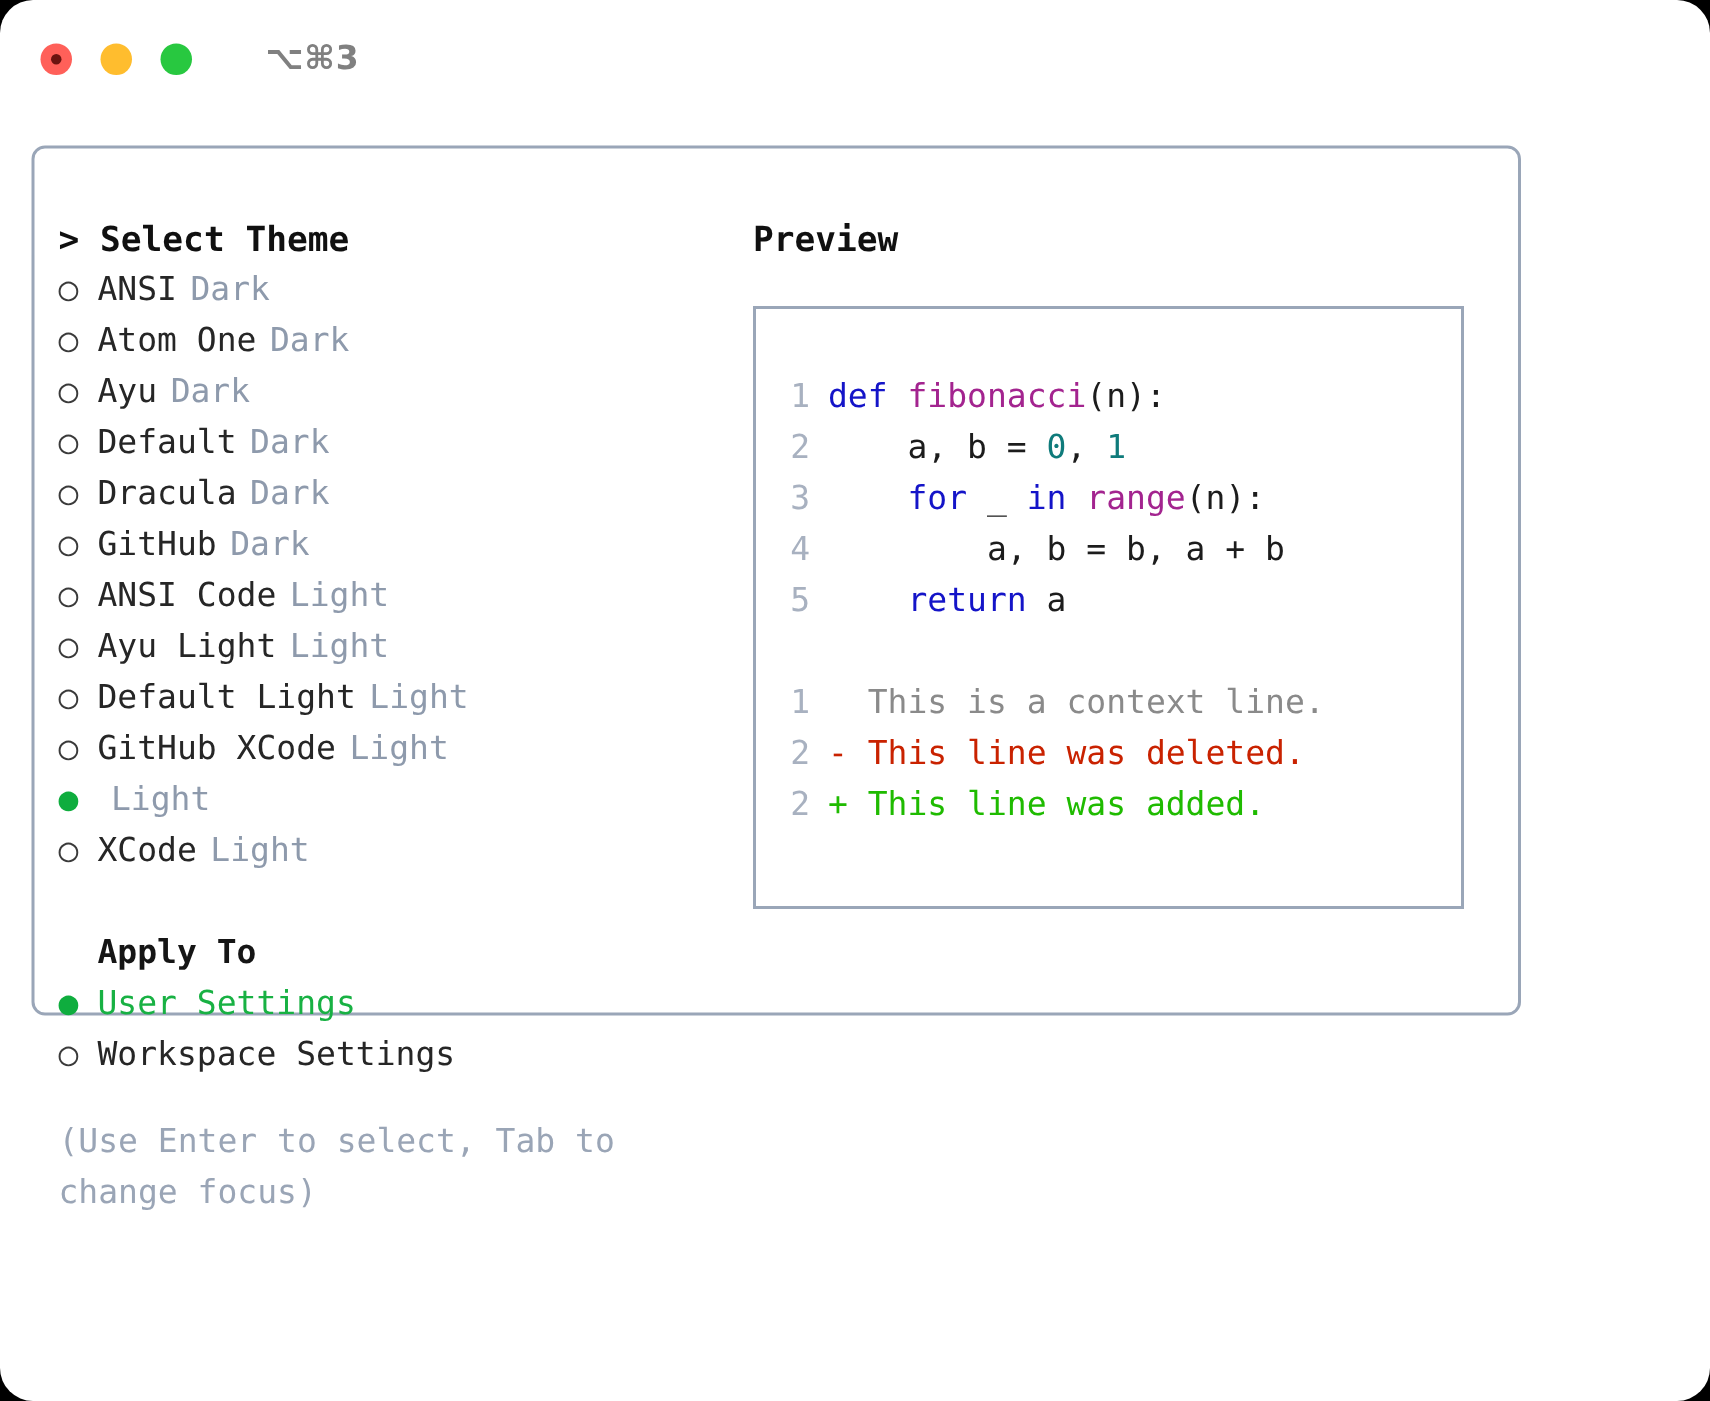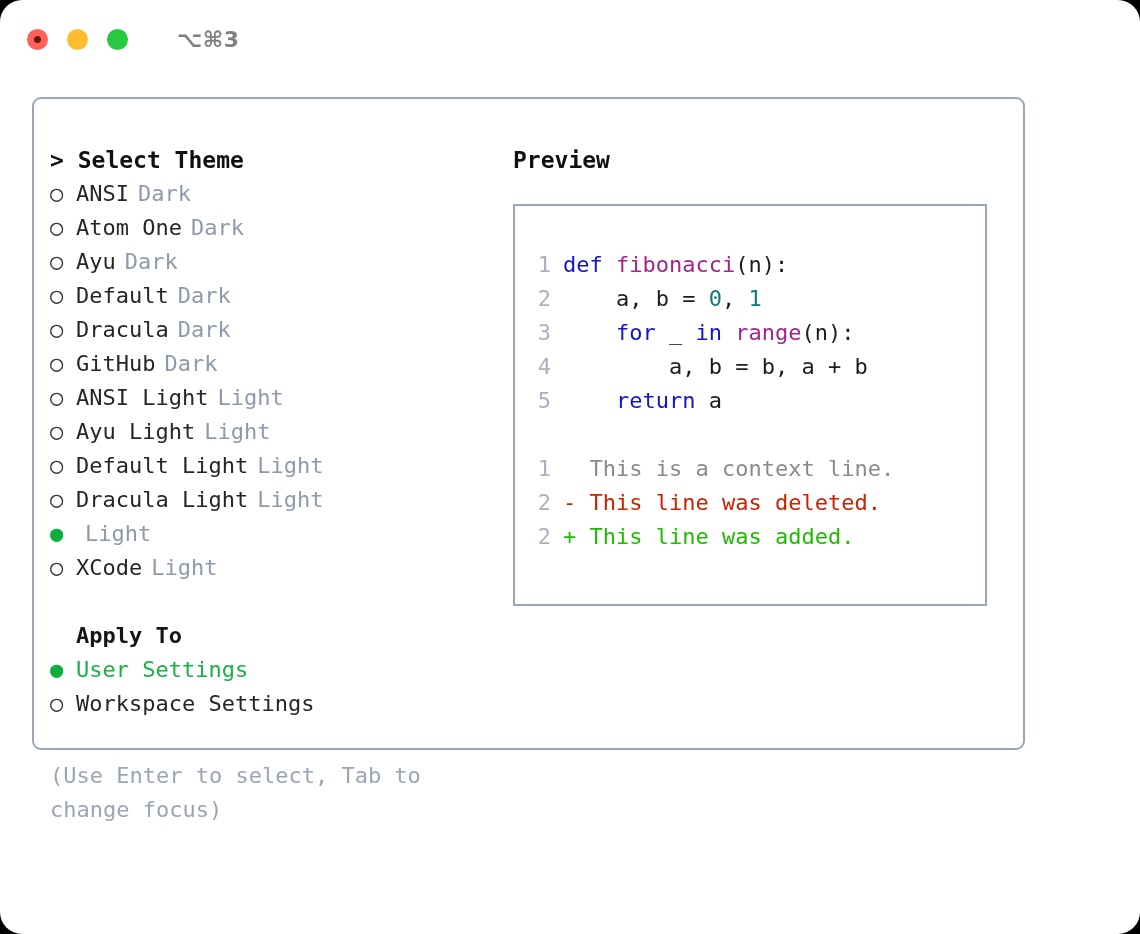--- a/index.html
+++ b/index.html
@@ -65,24 +65,24 @@
     font-weight: bold;
     color: #808080;
     letter-spacing: 0.5px;
     font-family: "DejaVu Sans", "Liberation Sans", sans-serif;
     white-space: pre;
   }
 
   
   .panel {
     position: absolute;
-    left: 32px;
+    left: 21px;
     top: 97px;
     width: 993px;
-    height: 653px;
+    height: 580px;
     border: 2px solid #9aa6b8;
     border-radius: 9px;
     box-sizing: border-box;
     background: #ffffff;
   }
 
   .panel-inner {
     position: absolute;
     left: 0; top: 0;
     width: 100%; height: 100%;
@@ -138,21 +138,21 @@
   .apply-heading {
     font-size: 22px;
     font-weight: bold;
     color: #151515;
     line-height: 34px;
     padding-left: 26px;
     white-space: pre;
   }
 
   .hint {
-    margin-top: 38px;
+    margin-top: 24px;
     font-size: 22px;
     color: #9aa5b6;
     line-height: 34px;
     width: 400px;
     white-space: pre-wrap;
   }
 
   
   .right-col {
     position: absolute;
@@ -229,24 +229,24 @@
 
         <div class="header-row">&gt; Select Theme</div>
 
         <div id="theme-list">
             <div class="opt-row"><span class="bullet empty">○</span><span class="opt-label">ANSI</span><span class="opt-tag">Dark</span></div>
             <div class="opt-row"><span class="bullet empty">○</span><span class="opt-label">Atom One</span><span class="opt-tag">Dark</span></div>
             <div class="opt-row"><span class="bullet empty">○</span><span class="opt-label">Ayu</span><span class="opt-tag">Dark</span></div>
             <div class="opt-row"><span class="bullet empty">○</span><span class="opt-label">Default</span><span class="opt-tag">Dark</span></div>
             <div class="opt-row"><span class="bullet empty">○</span><span class="opt-label">Dracula</span><span class="opt-tag">Dark</span></div>
             <div class="opt-row"><span class="bullet empty">○</span><span class="opt-label">GitHub</span><span class="opt-tag">Dark</span></div>
-            <div class="opt-row"><span class="bullet empty">○</span><span class="opt-label">ANSI Light</span><span class="opt-tag">Light</span></div>
+            <div class="opt-row"><span class="bullet empty">○</span><span class="opt-label">ANSI Code</span><span class="opt-tag">Light</span></div>
             <div class="opt-row"><span class="bullet empty">○</span><span class="opt-label">Ayu Light</span><span class="opt-tag">Light</span></div>
             <div class="opt-row"><span class="bullet empty">○</span><span class="opt-label">Default Light</span><span class="opt-tag">Light</span></div>
-            <div class="opt-row"><span class="bullet empty">○</span><span class="opt-label">Dracula Light</span><span class="opt-tag">Light</span></div>
+            <div class="opt-row"><span class="bullet empty">○</span><span class="opt-label">GitHub XCode</span><span class="opt-tag">Light</span></div>
             <div class="opt-row"><span class="bullet filled">●</span><span class="opt-tag">Light</span></div>
             <div class="opt-row"><span class="bullet empty">○</span><span class="opt-label">XCode</span><span class="opt-tag">Light</span></div>
           </div>
 
         <div class="spacer-row"></div>
 
         <div class="apply-heading">Apply To</div>
 
         <div id="apply-list">
             <div class="opt-row"><span class="bullet filled">●</span><span class="opt-label selected">User Settings</span></div>

